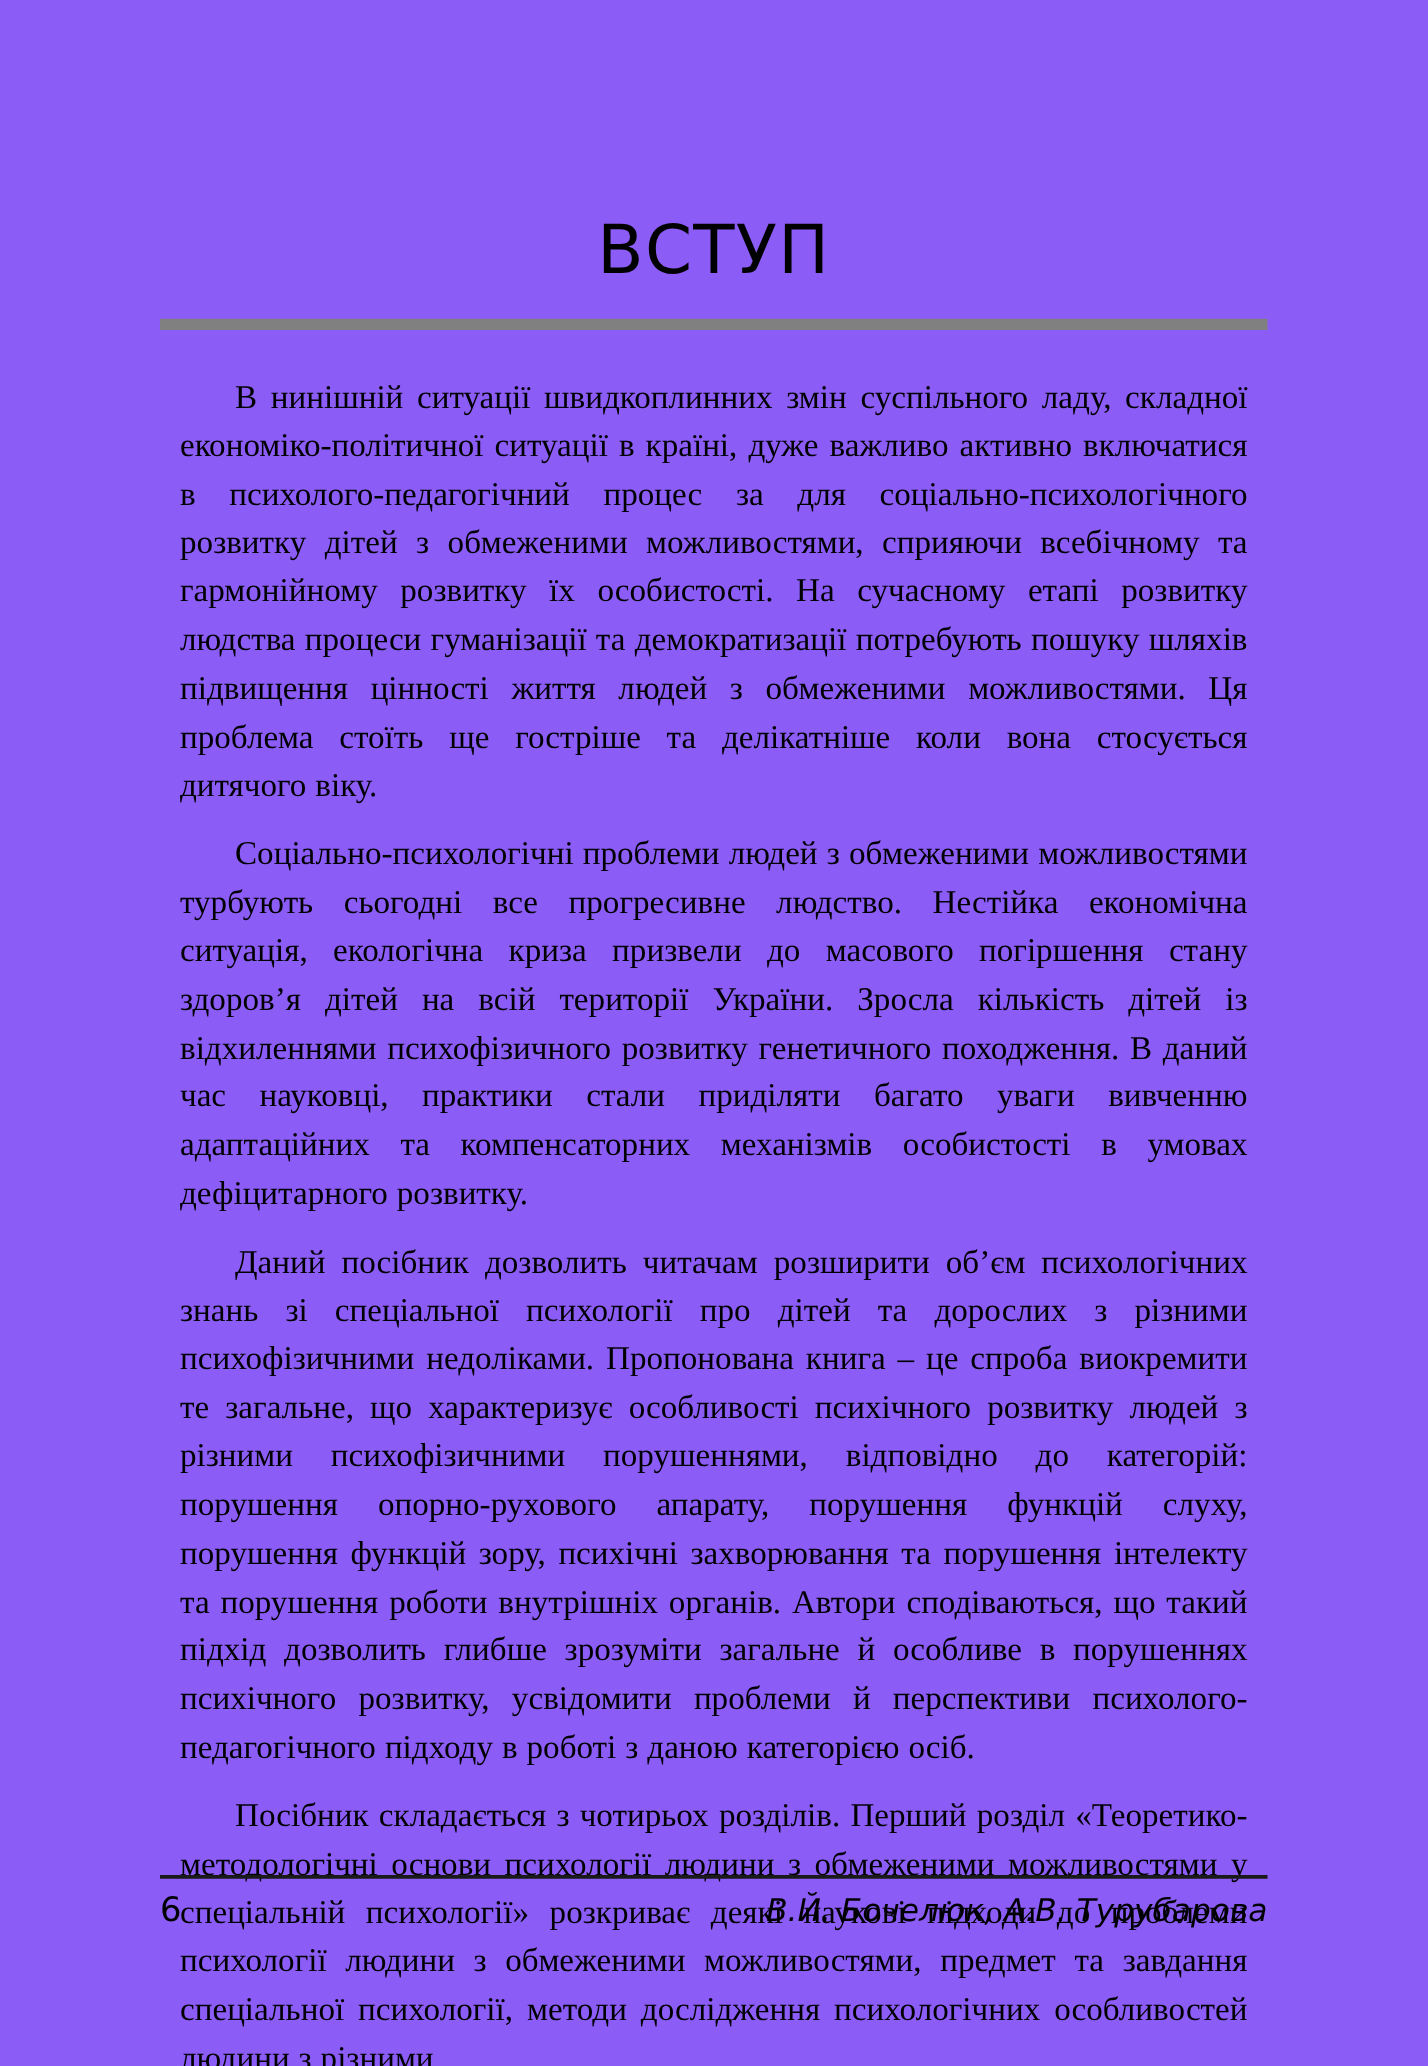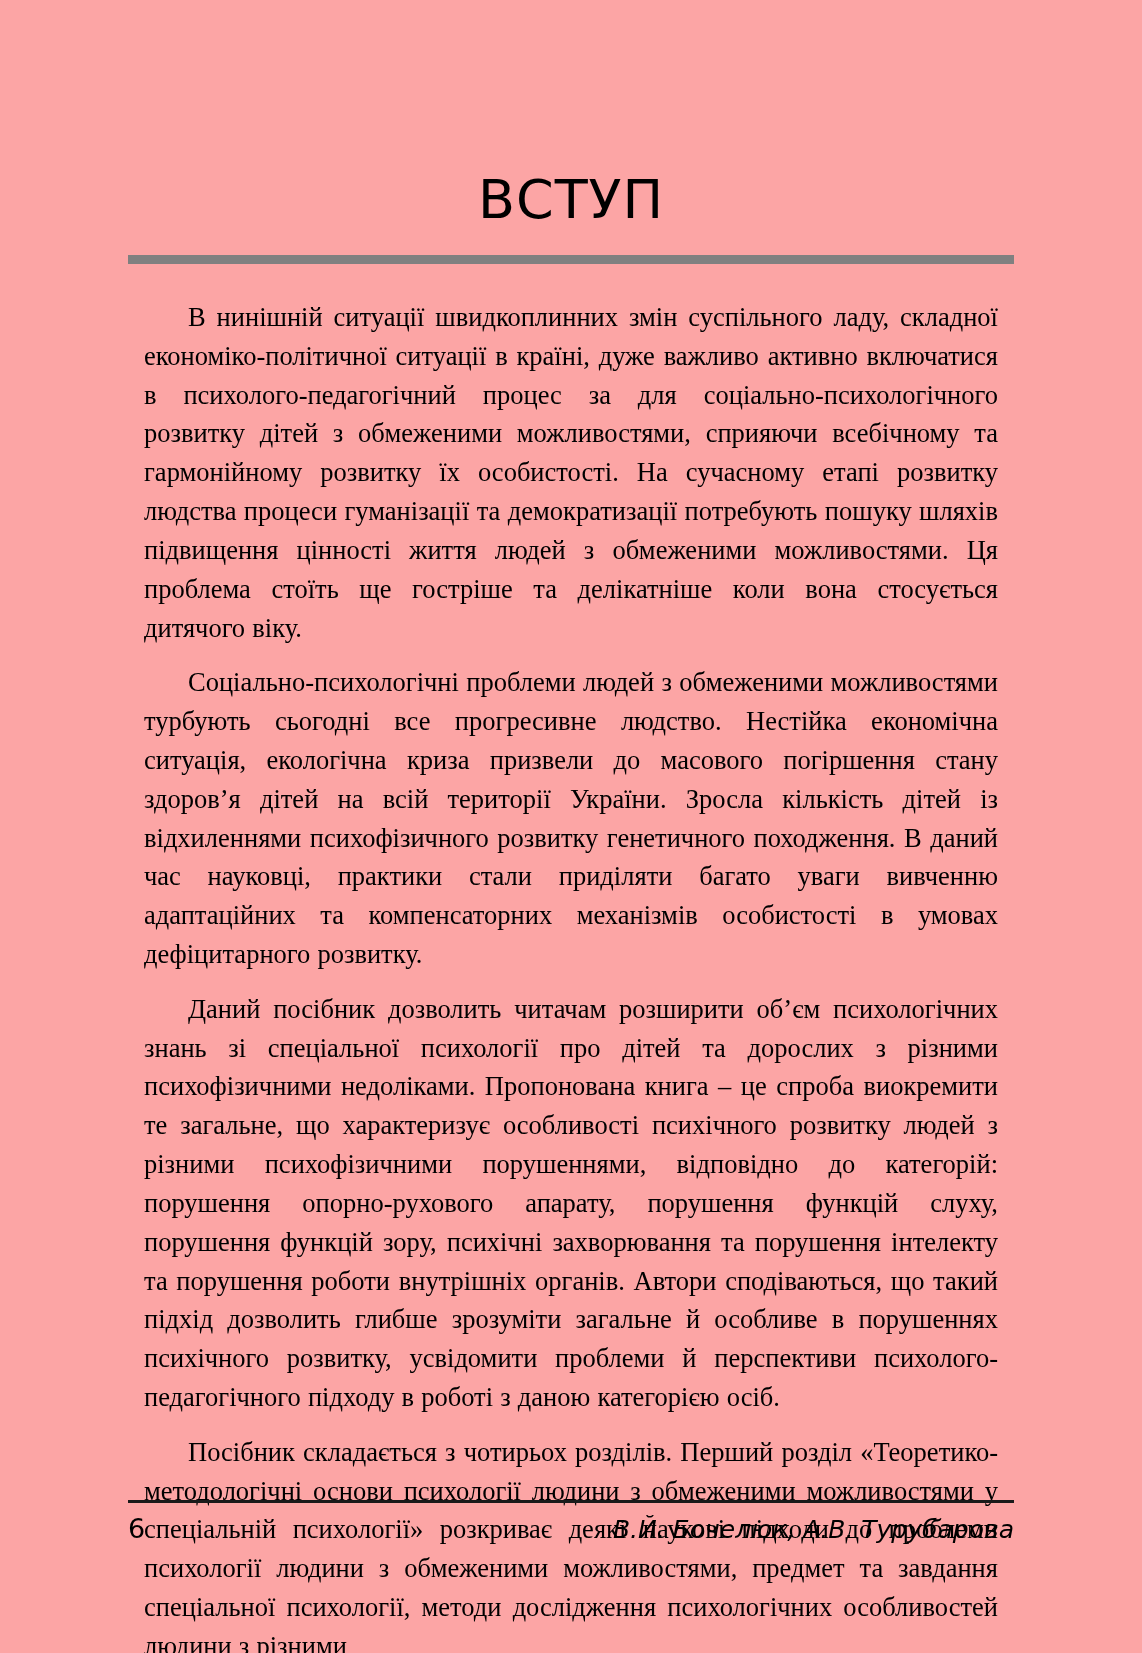--- a/index.html
+++ b/index.html
@@ -4,21 +4,21 @@
 <style>
   html, body {
     margin: 0;
     padding: 0;
     background: #ffffff;
   }
   .page {
     position: relative;
     width: 1142px;
     height: 1653px;
-    background: #fca5a5;
+    background: #8b5cf6;
     box-sizing: border-box;
     font-family: "Liberation Serif", serif;
     color: #000000;
     overflow: hidden;
   }
   .content {
     position: absolute;
     left: 128px;
     top: 0;
     width: 886px;

